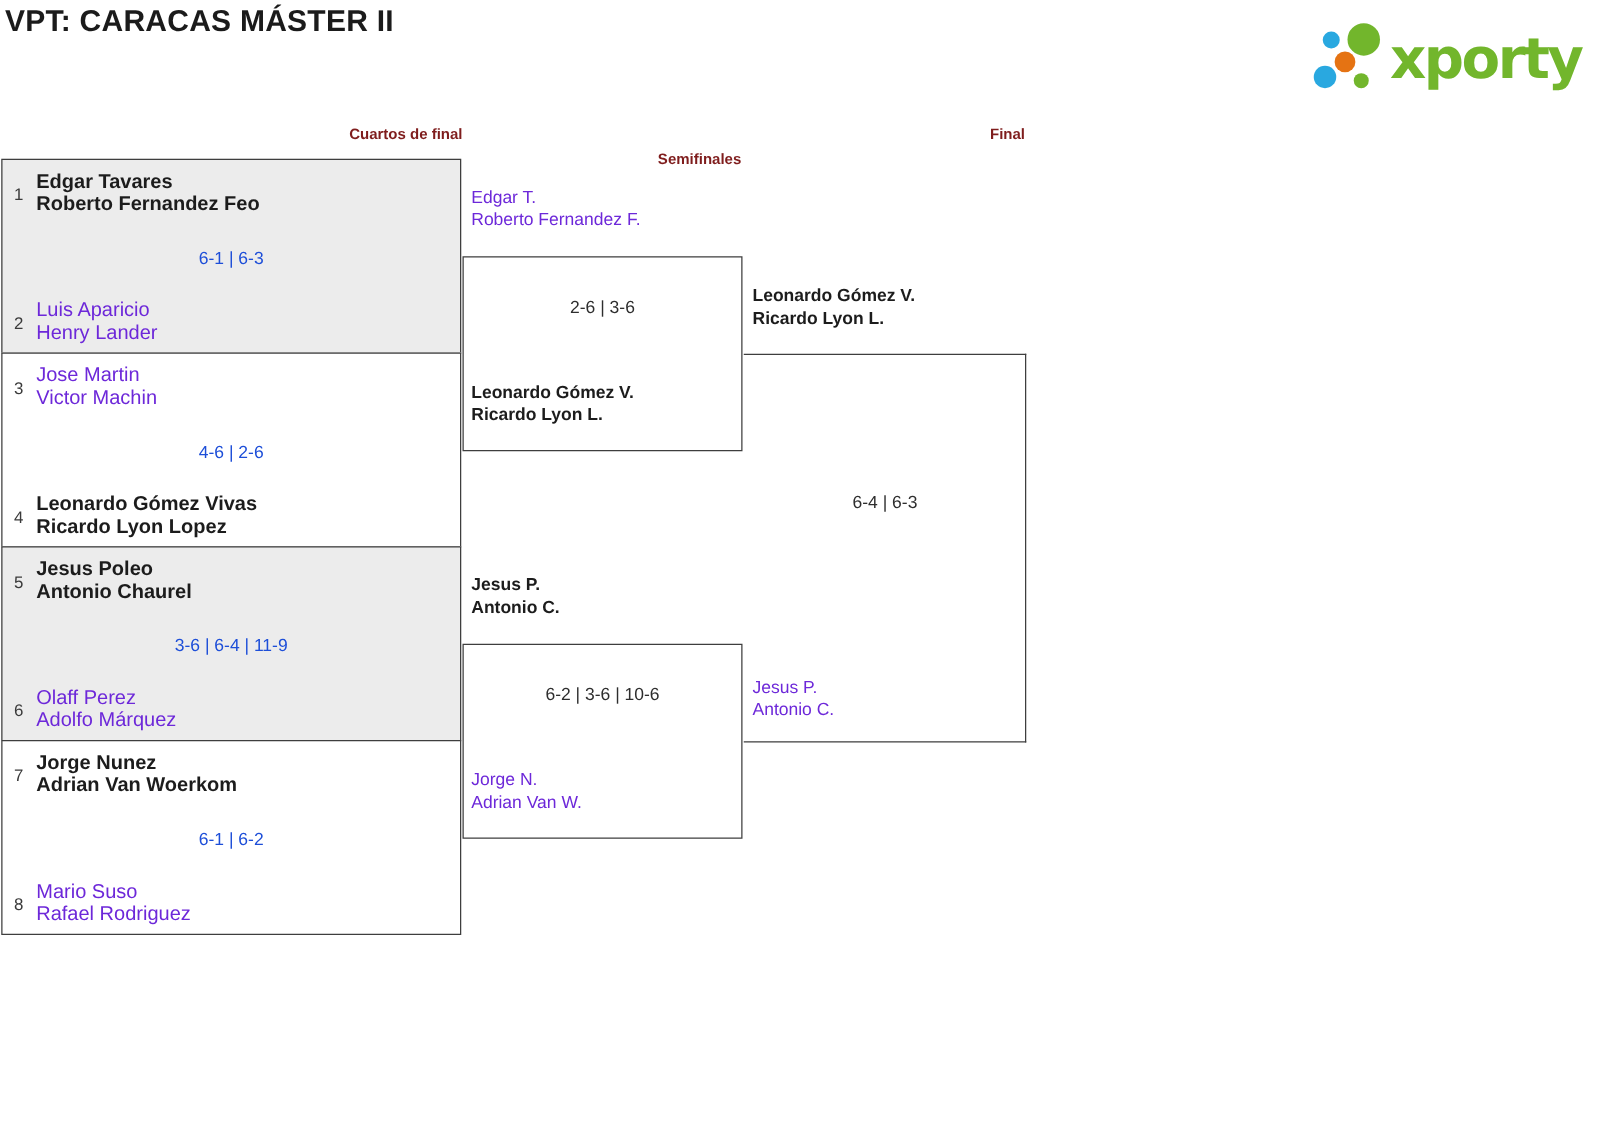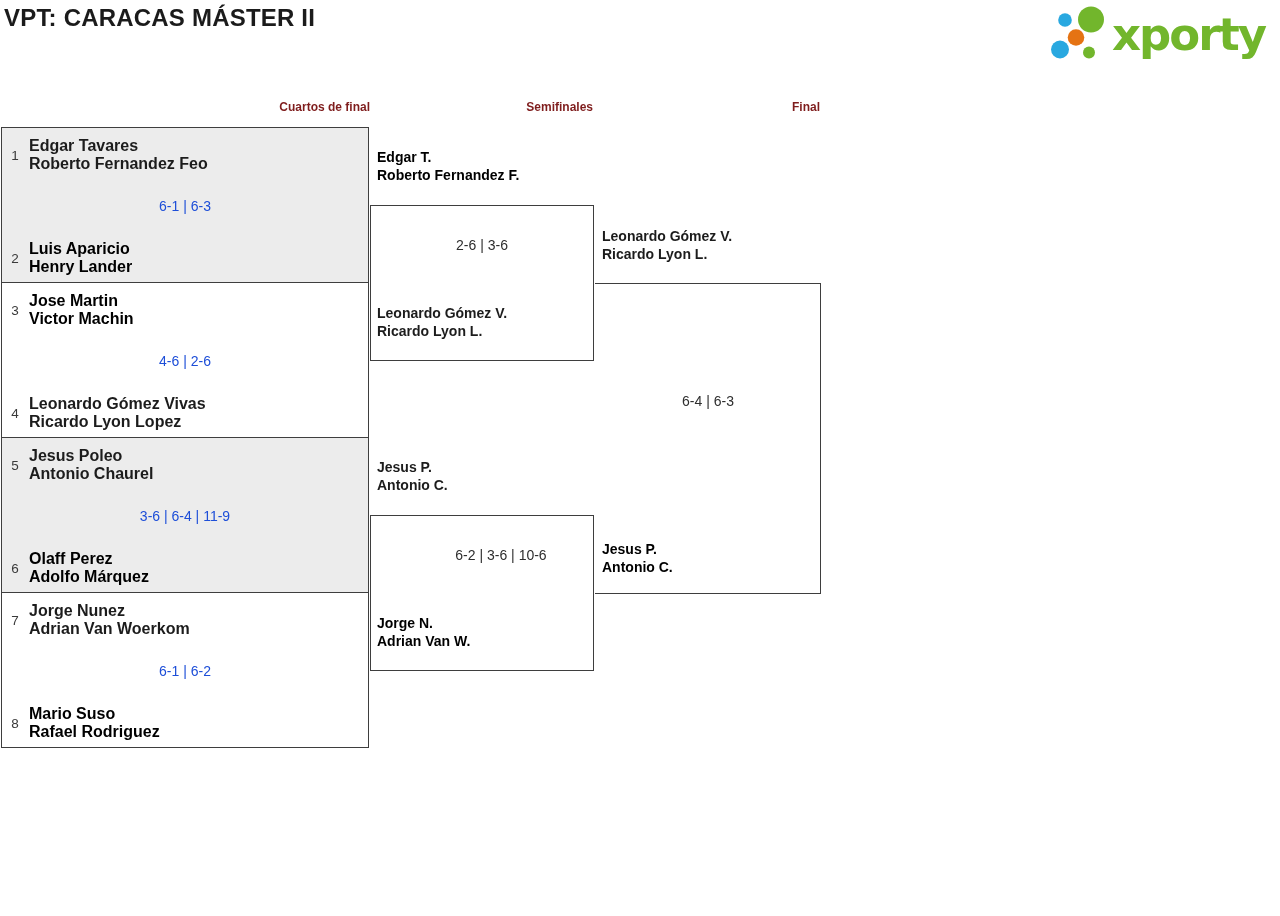--- a/index.html
+++ b/index.html
@@ -3,46 +3,46 @@
 <meta charset="utf-8">
 <style>
   * { margin:0; padding:0; box-sizing:border-box; }
   html,body { background:#fff; }
   body { font-family:"Liberation Sans", sans-serif; }
   .page { position:relative; width:1280px; height:809px; background:#ffffff; overflow:hidden; }
 
   
   .title { position:absolute; left:4px; top:1px; font-size:24px; font-weight:700;
            line-height:34px; color:#1b1b1b; letter-spacing:0.2px; }
-  .logo { position:absolute; left:1046px; top:3px; height:64px; display:flex;
+  .logo { position:absolute; left:1046px; top:15px; height:64px; display:flex;
           align-items:center; gap:4px; }
   .logo-text { font-family:"DejaVu Sans", sans-serif; font-size:45px; font-weight:700;
                color:#72b62c; letter-spacing:-2px; line-height:64px; }
 
   
   .colhdr { position:absolute; top:96px; height:22px; line-height:22px; text-align:right;
             font-size:12px; font-weight:700; color:#7f1d1d; }
   .colhdr.qf { left:0; width:370px; }
-  .colhdr.sf { left:371px; width:222px; }
+  .colhdr.sf { left:371px; width:222px;margin-top:20px; }
   .colhdr.fi { left:595px; width:225px; }
 
   
   .qf-box { position:absolute; left:1px; width:368px; height:156px;
             border:1px solid #3e3e3e; background:#fff; }
   .qf-box.shaded { background:#ececec; }
   .qf-box.q1 { top:127px; } .qf-box.q2 { top:282px; }
   .qf-box.q3 { top:437px; } .qf-box.q4 { top:592px; }
 
   .seed { position:absolute; left:0; width:26px; height:36px; display:flex;
           align-items:center; justify-content:center; font-size:13.5px; color:#3a3a3a; }
   .seed.s-top { top:9px; } .seed.s-bottom { top:112px; }
   .team { position:absolute; left:27px; width:330px; font-size:16px; line-height:18px; }
   .team.t-top { top:9px; } .team.t-bottom { top:112px; }
   .win  { font-weight:700; color:#1c1c1c; }
-  .lose { font-weight:700; color:#000000; }
+  .lose { font-weight:400; color:#6d28d9; }
   .score { position:absolute; left:0; right:0; top:69px; height:18px; line-height:18px;
            text-align:center; font-size:14px; color:#1d4ed8; }
 
   
   .sf-box { position:absolute; left:370px; width:224px; height:156px;
             border:1px solid #3e3e3e; background:#fff; }
   .sf-box.sf1 { top:205px; } .sf-box.sf2 { top:515px; }
 
   
   .final-box { position:absolute; left:595px; top:283px; width:226px; height:311px;
@@ -50,21 +50,21 @@
                border-bottom:1px solid #3e3e3e; background:transparent; }
 
   
   .flabel { position:absolute; width:215px; font-size:14px; line-height:18px; }
   .fscore { position:absolute; height:18px; line-height:18px; text-align:center;
             font-size:14px; color:#2e2e2e; }
   .sf1-top    { left:377px; top:148px; }
   .sf1-score  { left:370px; top:236px; width:224px; }
   .sf1-bottom { left:377px; top:304px; }
   .sf2-top    { left:377px; top:458px; }
-  .sf2-score  { left:389px; top:546px; width:224px; }
+  .sf2-score  { left:370px; top:546px; width:224px; }
   .sf2-bottom { left:377px; top:614px; }
   .fin-top    { left:602px; top:227px; }
   .fin-score  { left:595px; top:392px; width:226px; }
   .fin-bottom { left:602px; top:540px; }
 </style>
 </head>
 <body>
 
 <div class="page">
 

